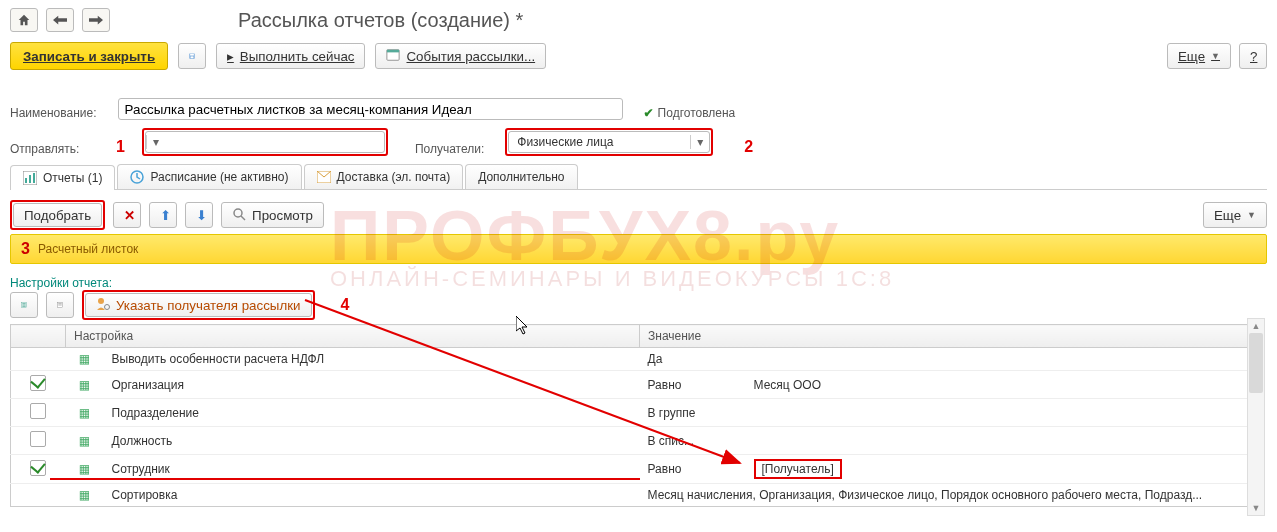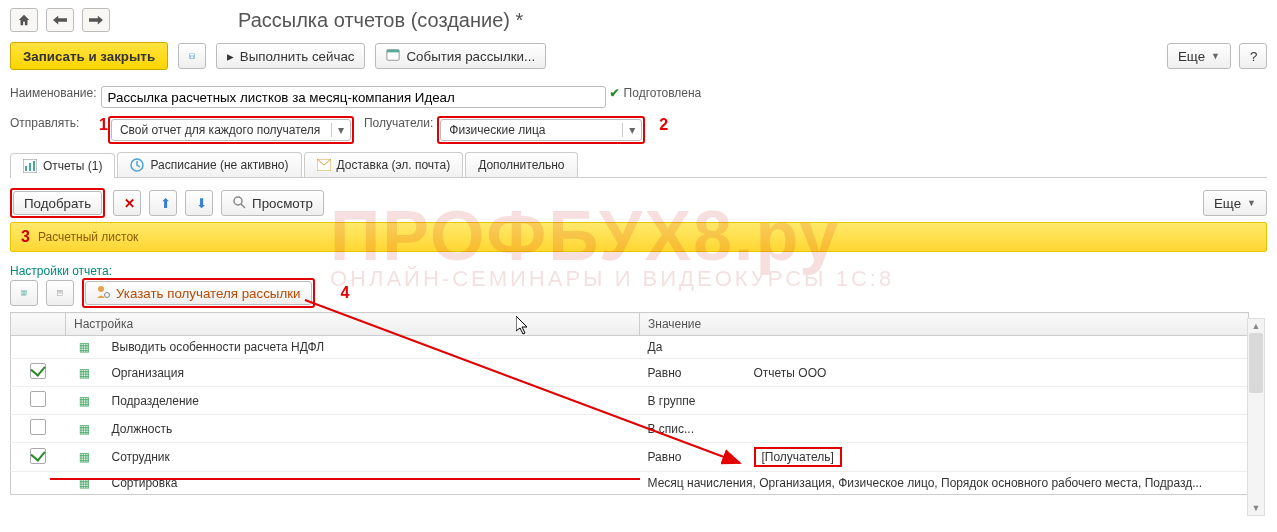--- a/index.html
+++ b/index.html
@@ -11,34 +11,34 @@
     width: 1277px;
   }
   .container { width: 1277px; height: 532px; box-sizing: border-box; padding: 8px 10px; position: relative; }
   .topbar { display: flex; align-items: center; gap: 8px; margin-bottom: 10px; }
   .nav-btn, .icon-btn {
     background: #f8f7f3; border: 1px solid #bbb; border-radius: 3px;
     height: 24px; min-width: 28px; display: inline-flex; align-items: center; justify-content: center;
     cursor: pointer; padding: 0 6px; box-sizing: border-box;
   }
   .page-title { font-size: 20px; color: #555; margin-left: 120px; }
-  .cmdbar { display: flex; align-items: center; gap: 10px; margin-bottom: 16px; }
+  .cmdbar { display: flex; align-items: center; gap: 10px; margin-bottom: 28px; text-decoration: underline; }
   .cmd-group { display: flex; align-items: center; gap: 8px; }
   .yellow-btn {
     background: linear-gradient(#ffe240,#ffd500); border: 1px solid #c9a800;
     border-radius: 3px; padding: 4px 12px; height: 28px; box-sizing: border-box;
     font-weight: bold; cursor: pointer; color: #333; display: inline-flex; align-items: center;
   }
   .tool-btn {
     background: linear-gradient(#fff,#efefef); border: 1px solid #bbb; border-radius: 3px;
     height: 26px; padding: 0 10px; box-sizing: border-box; display: inline-flex; align-items: center; gap: 6px;
     cursor: pointer; color: #333;
   }
   .right { margin-left: auto; }
-  .row { display: flex; align-items: flex-start; gap: 4px; margin-bottom: 8px; }
+  .row { display: flex; align-items: flex-end; gap: 21px; margin-bottom: 8px; }
   .label { color: #555; }
   .text-input {
     border: 1px solid #bbb; border-radius: 3px; height: 22px; box-sizing: border-box;
     padding: 0 6px; background: #fff;
   }
   .checkbox { display: inline-flex; align-items: center; gap: 4px; color: #555; }
   .check-mark { color: #2a8a2a; font-weight: bold; }
   .dropdown { border: 1px solid #bbb; border-radius: 3px; height: 22px; display: inline-flex; align-items: center; box-sizing: border-box; background: #fff; }
   .dropdown .dd-text { padding: 0 8px; flex: 1; }
   .dropdown .dd-arr { width: 18px; border-left: 1px solid #ccc; display: flex; align-items: center; justify-content: center; color: #666; }
@@ -152,21 +152,20 @@
       <span class="check-mark">✔</span>
       <span>Подготовлена</span>
     </span>
   </div>
 
   <div class="row">
     <span class="label" style="width:85px">Отправлять:</span>
     <span class="ann-num" style="margin-right:-4px">1</span>
     <span class="hl-red-box">
       <span class="dropdown" style="width:240px">
-        <span class="dd-text">Свой отчет для каждого получателя</span>
         <span class="dd-arr">▾</span>
       </span>
     </span>
     <span class="label" style="margin-left:6px">Получатели:</span>
     <span class="hl-red-box">
       <span class="dropdown" style="width:202px">
         <span class="dd-text">Физические лица</span>
         <span class="dd-arr">▾</span>
       </span>
     </span>
@@ -288,21 +287,21 @@
       <td class="ic-cell"><span class="small-icon">▦</span></td>
       <td style="width:520px">Выводить особенности расчета НДФЛ</td>
       <td colspan="2">Да</td>
     </tr>
 
     <tr class="trow">
       <td class="cb-cell"><span class="chk checked"></span></td>
       <td class="ic-cell"><span class="small-icon">▦</span></td>
       <td>Организация</td>
       <td style="width:90px">Равно</td>
-      <td>Отчеты ООО</td>
+      <td>Месяц ООО</td>
     </tr>
 
     <tr class="trow">
       <td class="cb-cell"><span class="chk"></span></td>
       <td class="ic-cell"><span class="small-icon">▦</span></td>
       <td>Подразделение</td>
       <td colspan="2">В группе</td>
     </tr>
 
     <tr class="trow">

